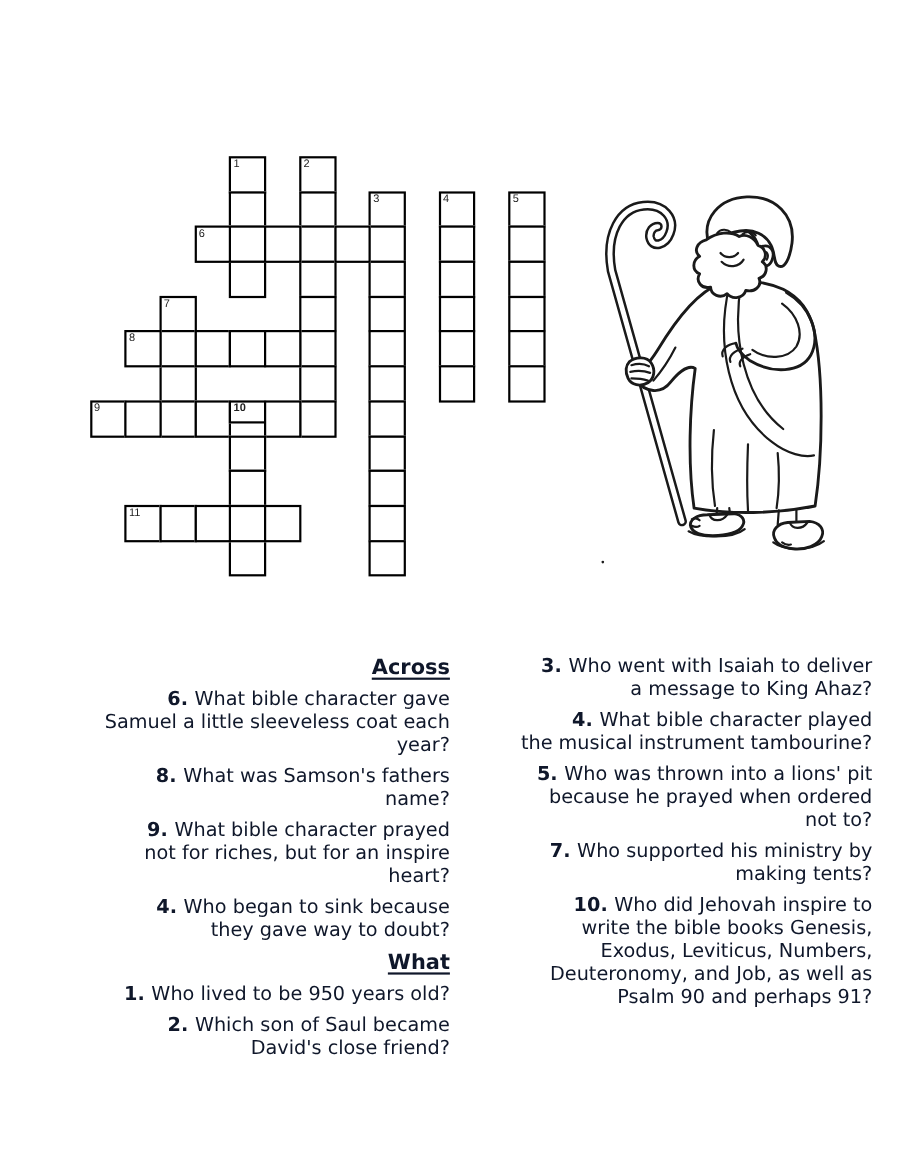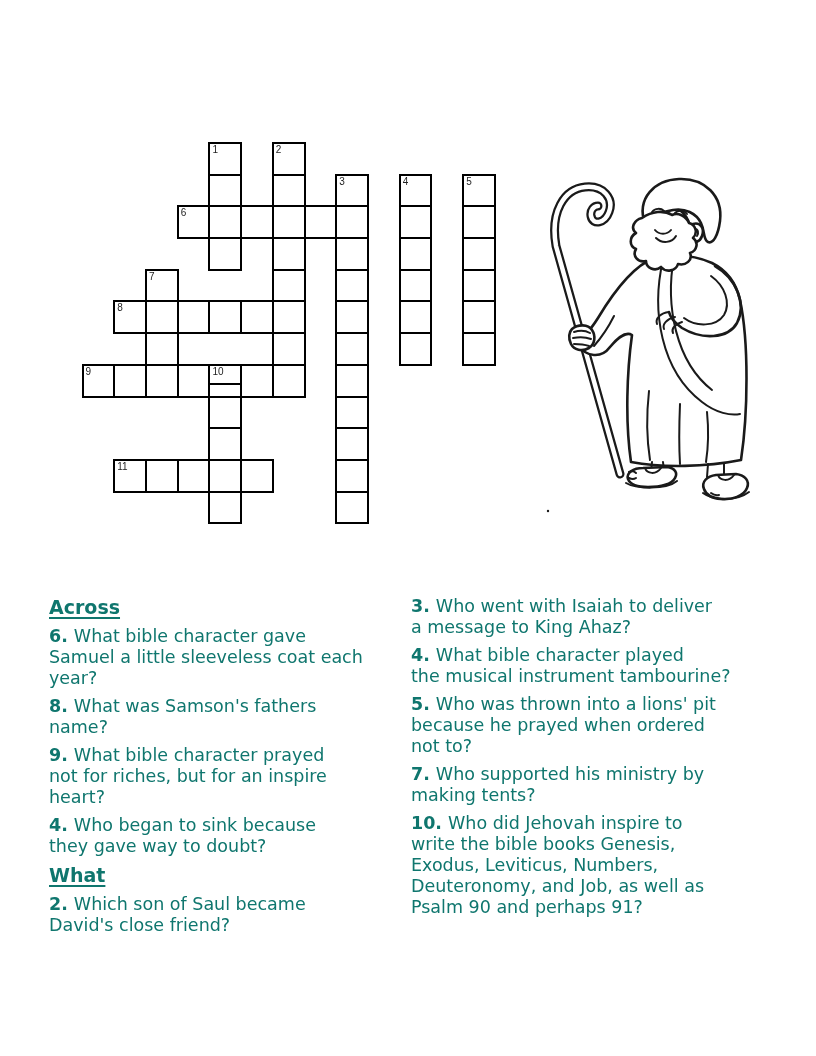--- a/index.html
+++ b/index.html
@@ -40,21 +40,22 @@
     font-family: "Liberation Sans", sans-serif;
     font-size: 10px;
     line-height: 12px;
     color: #222;
   }
   .figure { position: absolute; left: 528px; top: 166px; }
   .clue-col {
     position: absolute;
     font-size: 17.5px;
     line-height: 21px;
-    color: #0f766e;
+    color: #0f172a;
+    text-align: right;
   }
   .col-left  { left: 49px;  top: 596px; width: 360px; }
   .col-right { left: 411px; top: 596px; width: 382px; }
   .clue { margin: 0 0 7px 0; }
   .clue-num { font-weight: bold; margin-right: 6px; }
   .clue-text { white-space: pre-line; }
   .clue-heading {
     font-size: 19px;
     font-weight: bold;
     line-height: 22px;
@@ -134,21 +135,21 @@
         <span class="cellnum">8</span>
       </div>
       <div class="cell" style="left: 176.66px; top: 300.4px; height: 33.72px; width: 33.72px;"></div>
       <div class="cell" style="left: 208.38px; top: 300.4px; height: 33.72px; width: 33.72px;"></div>
       <div class="cell" style="left: 240.1px; top: 300.4px; height: 33.72px; width: 33.72px;"></div>
       <div class="cell" style="left: 81.5px; top: 363.84px; height: 33.72px; width: 33.72px;">
         <span class="cellnum">9</span>
       </div>
       <div class="cell" style="left: 113.22px; top: 363.84px; height: 33.72px; width: 33.72px;"></div>
       <div class="cell" style="left: 176.66px; top: 363.84px; height: 33.72px; width: 33.72px;"></div>
-      <div class="cell" style="left: 208.38px; top: 363.84px; height: 21px; width: 33.72px;">
+      <div class="cell" style="left: 208.38px; top: 363.84px; height: 21px; width: 33.72px; font-weight: bold;">
         <span class="cellnum">10</span>
       </div>
       <div class="cell" style="left: 240.1px; top: 363.84px; height: 33.72px; width: 33.72px;"></div>
       <div class="cell" style="left: 208.38px; top: 395.56px; height: 33.72px; width: 33.72px;"></div>
       <div class="cell" style="left: 208.38px; top: 427.28px; height: 33.72px; width: 33.72px;"></div>
       <div class="cell" style="left: 208.38px; top: 459px; height: 33.72px; width: 33.72px;"></div>
       <div class="cell" style="left: 208.38px; top: 490.72px; height: 33.72px; width: 33.72px;"></div>
       <div class="cell" style="left: 113.22px; top: 459px; height: 33.72px; width: 33.72px;">
         <span class="cellnum">11</span>
       </div>
@@ -220,20 +221,21 @@
 Samuel a little sleeveless coat each
 year?</span></p>
       <p class="clue"><span class="clue-num">8.</span><span class="clue-text">What was Samson's fathers
 name?</span></p>
       <p class="clue"><span class="clue-num">9.</span><span class="clue-text">What bible character prayed
 not for riches, but for an inspire
 heart?</span></p>
       <p class="clue"><span class="clue-num">4.</span><span class="clue-text">Who began to sink because
 they gave way to doubt?</span></p>
       <div class="clue-heading">What</div>
+      <p class="clue"><span class="clue-num">1.</span><span class="clue-text">Who lived to be 950 years old?</span></p>
       <p class="clue"><span class="clue-num">2.</span><span class="clue-text">Which son of Saul became
 David's close friend?</span></p>
     </div>
   <div class="clue-col col-right">
       <p class="clue"><span class="clue-num">3.</span><span class="clue-text">Who went with Isaiah to deliver
 a message to King Ahaz?</span></p>
       <p class="clue"><span class="clue-num">4.</span><span class="clue-text">What bible character played
 the musical instrument tambourine?</span></p>
       <p class="clue"><span class="clue-num">5.</span><span class="clue-text">Who was thrown into a lions' pit
 because he prayed when ordered

